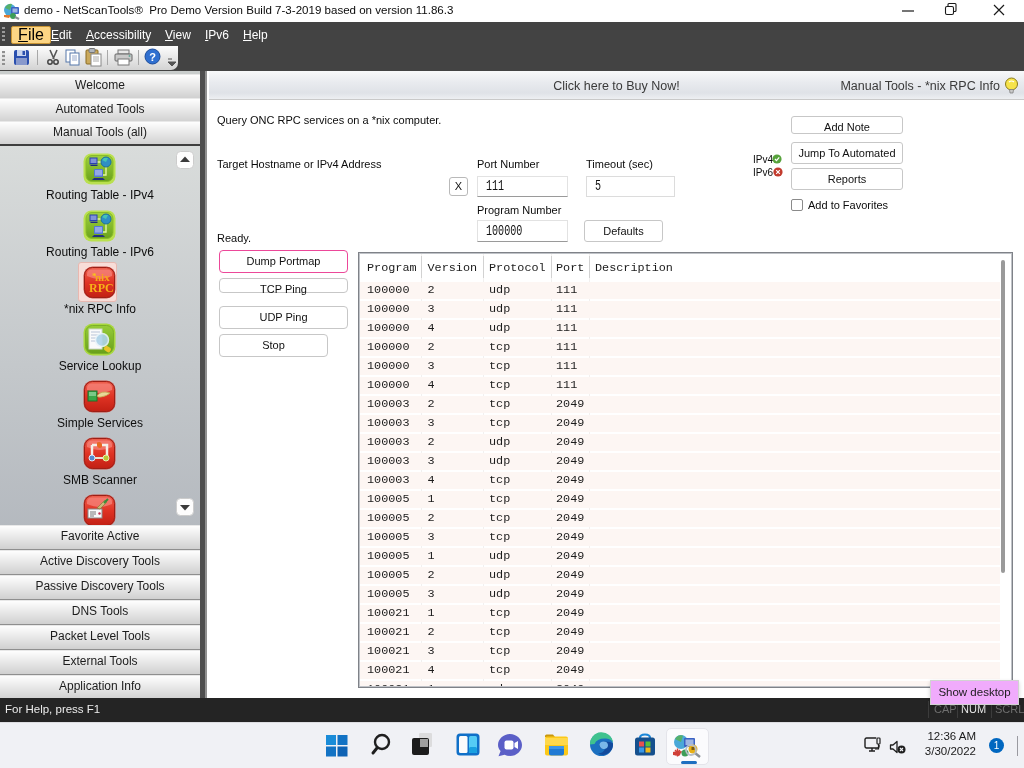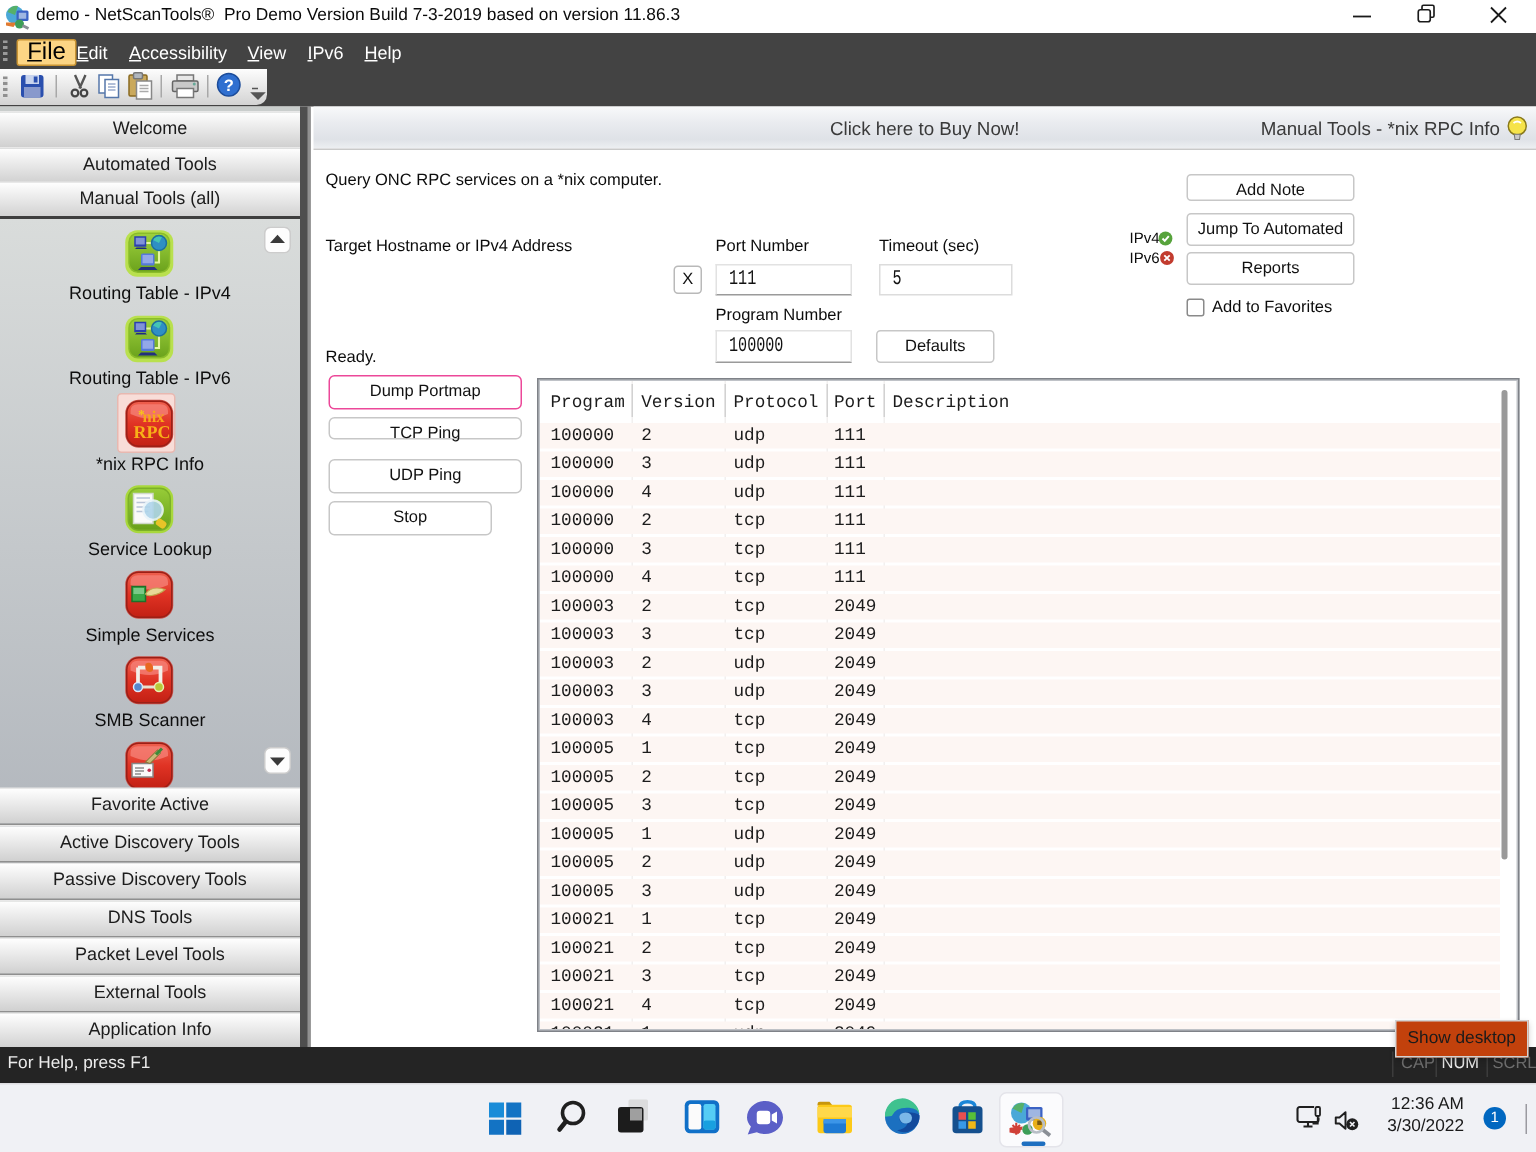--- a/index.html
+++ b/index.html
@@ -42,21 +42,21 @@
 .trow{position:absolute;left:0;width:640px;height:17px;background:#fdf6f3}
 .tl{position:absolute;left:0;width:640px;height:16px}
 .tl span{position:absolute;top:0;white-space:pre}
 #vscroll{position:absolute;left:641px;top:6px;width:4px;height:313px;background:#9a9a9a;border-radius:2px}
 
 #statusbar{position:absolute;left:0;top:698px;width:1024px;height:24px;background:#242424;color:#ececec;font-size:11.5px}
 .stseg{position:absolute;top:5px;font-size:11px}
 
 #taskbar{position:absolute;left:0;top:722px;width:1024px;height:46px;background:#f0f1f5;border-top:1px solid #dddde1}
 #clock{position:absolute;right:48px;top:6px;text-align:right;font-size:11.5px;color:#1a1a1a;line-height:15px}
-#tooltip{position:absolute;left:930px;top:680px;width:89px;height:25px;background:#c2410c;border:1px solid #d2d2d2;box-shadow:0 2px 4px rgba(0,0,0,.18);font-size:11.5px;color:#1b1b1b;text-align:center;line-height:23px;z-index:50}
+#tooltip{position:absolute;left:930px;top:680px;width:89px;height:25px;background:#f0abfc;border:1px solid #d2d2d2;box-shadow:0 2px 4px rgba(0,0,0,.18);font-size:11.5px;color:#1b1b1b;text-align:center;line-height:23px;z-index:50}
 </style></head>
 <body>
 <div id="app">
 
 <div id="titlebar">
  <svg class="abs" style="left:3px;top:2px" width="17" height="18" viewBox="0 0 17 18">
   <circle cx="7" cy="8" r="6" fill="#4aa8d8"></circle>
         <path d="M2 6 A6 6 0 0 1 9 2 L7 8 Z" fill="#56b06a"></path>
   <rect x="8" y="5" width="8" height="7" rx="1" fill="#3b62c4"></rect>
         <rect x="9.5" y="6.5" width="5" height="4" fill="#9fb6e2"></rect>

